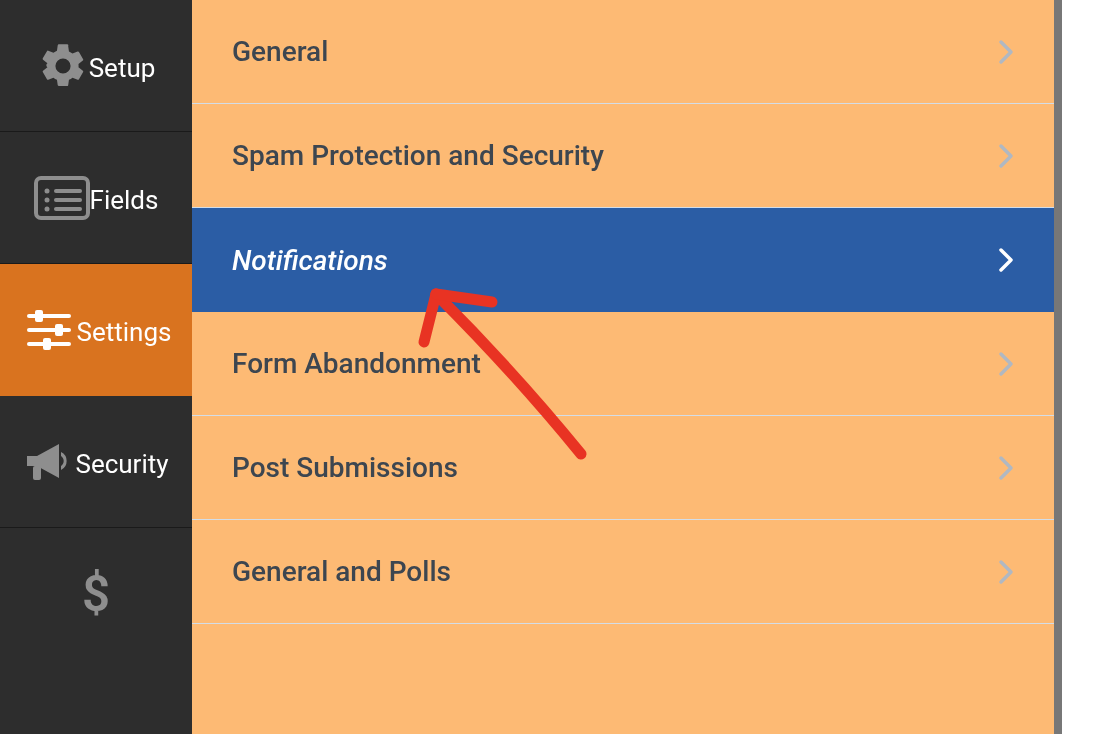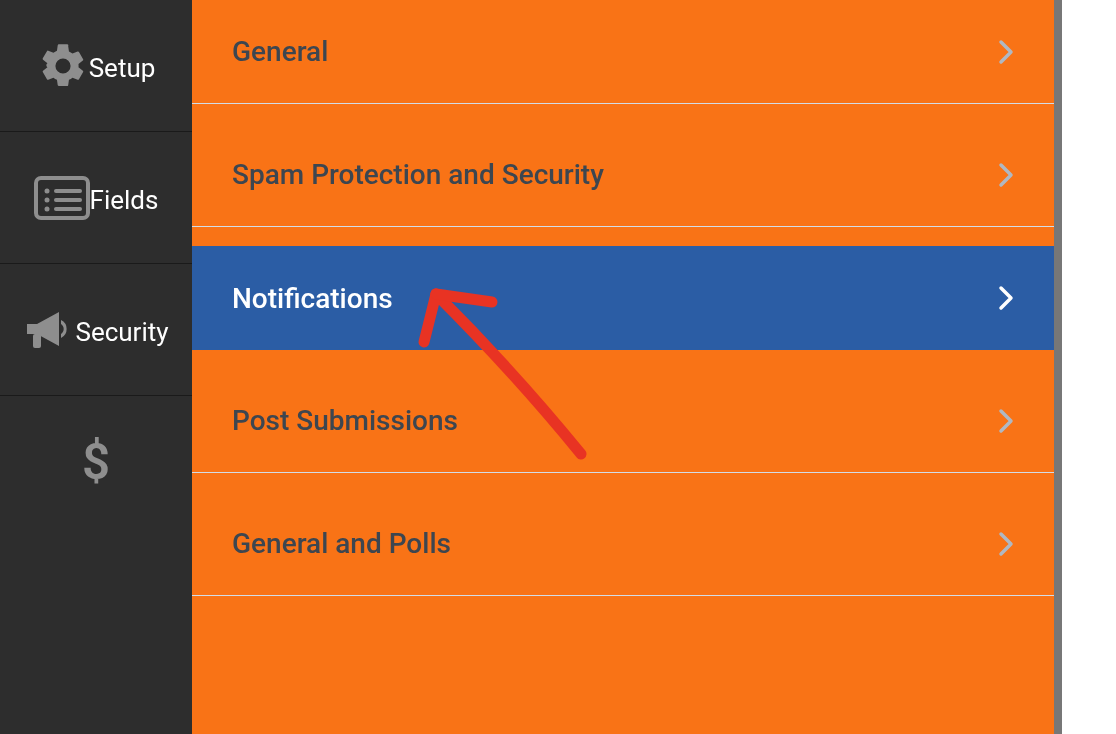--- a/index.html
+++ b/index.html
@@ -58,41 +58,41 @@
     font-size: 26px;
     font-weight: 400;
     margin-top: 4px;
   }
   .sidebar-item:not(.active) .icon-wrap svg { fill: #8e8e8e; }
   .sidebar-item.active .icon-wrap svg { fill: #ffffff; }
 
   
   .content {
     flex: 1;
-    background: #f97316;
+    background: #fdba74;
     display: flex;
     flex-direction: column;
-    gap: 19px;
   }
   .settings-row {
     height: 104px;
     display: flex;
     align-items: center;
     padding: 0 40px 0 40px;
     justify-content: space-between;
     color: #3d4650;
     font-size: 28px;
     font-weight: 500;
     border-bottom: 1px solid #d3dde7;
     cursor: pointer;
   }
   .settings-row.active {
     background: #2b5da5;
     color: #ffffff;
     border-bottom: none;
+    font-style: italic;
   }
   .settings-row .chevron-wrap {
     width: 40px;
     display: flex;
     justify-content: flex-end;
   }
   .settings-row .chevron-wrap svg {
     stroke: #b0b8c2;
   }
   .settings-row.active .chevron-wrap svg {
@@ -130,20 +130,33 @@
             <rect x="20" y="13" width="28" height="4" rx="2"></rect>
           <circle cx="13" cy="24" r="2.5"></circle>
             <rect x="20" y="22" width="28" height="4" rx="2"></rect>
           <circle cx="13" cy="33" r="2.5"></circle>
             <rect x="20" y="31" width="28" height="4" rx="2"></rect>
         </svg>
       </div>
       <div class="label">Fields</div>
     </div>
 
+    <div class="sidebar-item active">
+      <div class="icon-wrap">
+        <svg width="56" height="44" viewBox="0 0 56 44">
+          <rect x="6" y="6" width="44" height="4" rx="2"></rect>
+            <rect x="14" y="2" width="8" height="12" rx="2"></rect>
+          <rect x="6" y="20" width="44" height="4" rx="2"></rect>
+            <rect x="34" y="16" width="8" height="12" rx="2"></rect>
+          <rect x="6" y="34" width="44" height="4" rx="2"></rect>
+            <rect x="22" y="30" width="8" height="12" rx="2"></rect>
+        </svg>
+      </div>
+      <div class="label">Settings</div>
+    </div>
 
     <div class="sidebar-item">
       <div class="icon-wrap">
         <svg width="52" height="44" viewBox="0 0 52 44">
           <path d="M4 16 L4 26 L14 26 L36 38 L36 4 L14 16 Z"></path>
           <path d="M38 12 A10 10 0 0 1 38 30 L38 26 A6 6 0 0 0 38 16 Z"></path>
           <rect x="10" y="26" width="8" height="14" rx="2"></rect>
         </svg>
       </div>
       <div class="label">Security</div>
@@ -182,20 +195,28 @@
     <div class="settings-row active">
       <span>Notifications</span>
       <span class="chevron-wrap">
         <svg width="16" height="28" viewBox="0 0 16 28" fill="none" stroke-width="3.5" stroke-linecap="round" stroke-linejoin="round">
             <polyline points="3,4 13,14 3,24"></polyline>
           </svg>
       </span>
     </div>
 
 
+    <div class="settings-row">
+      <span>Form Abandonment</span>
+      <span class="chevron-wrap">
+        <svg width="16" height="28" viewBox="0 0 16 28" fill="none" stroke-width="3.5" stroke-linecap="round" stroke-linejoin="round">
+            <polyline points="3,4 13,14 3,24"></polyline>
+          </svg>
+      </span>
+    </div>
 
     <div class="settings-row">
       <span>Post Submissions</span>
       <span class="chevron-wrap">
         <svg width="16" height="28" viewBox="0 0 16 28" fill="none" stroke-width="3.5" stroke-linecap="round" stroke-linejoin="round">
             <polyline points="3,4 13,14 3,24"></polyline>
           </svg>
       </span>
     </div>
 

